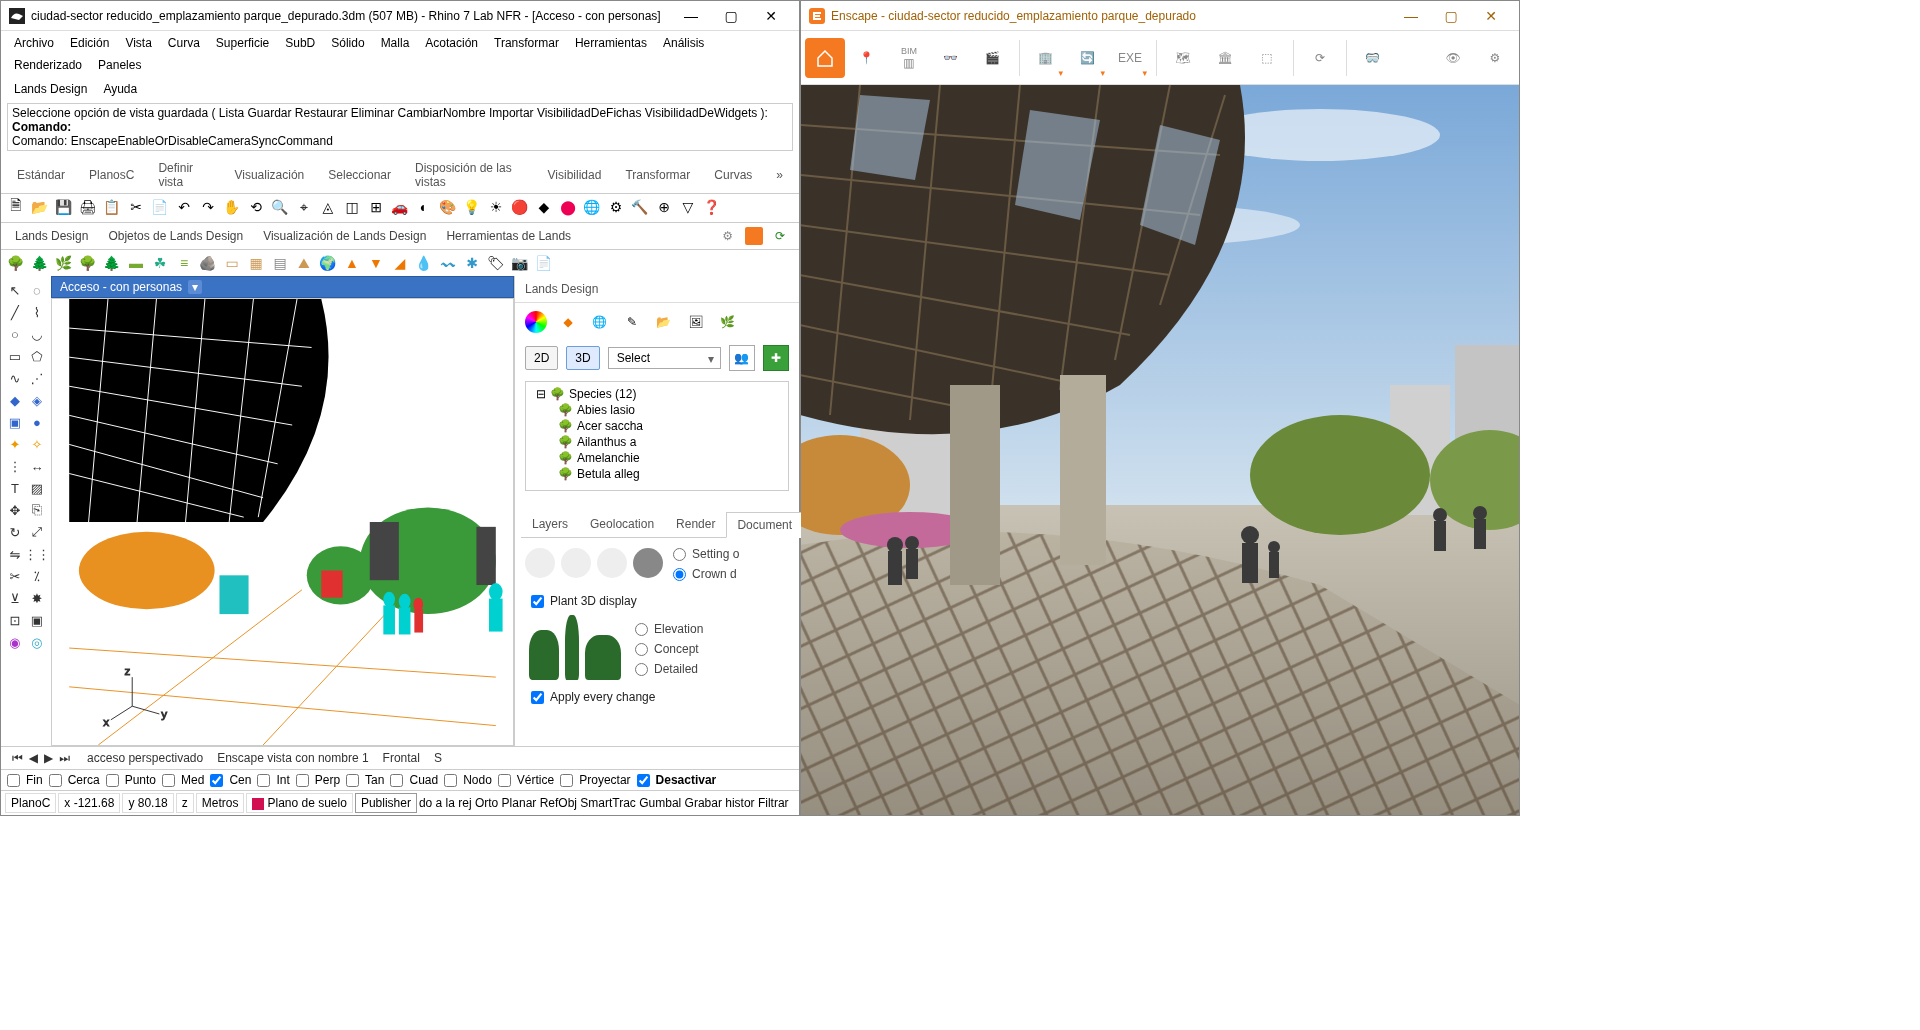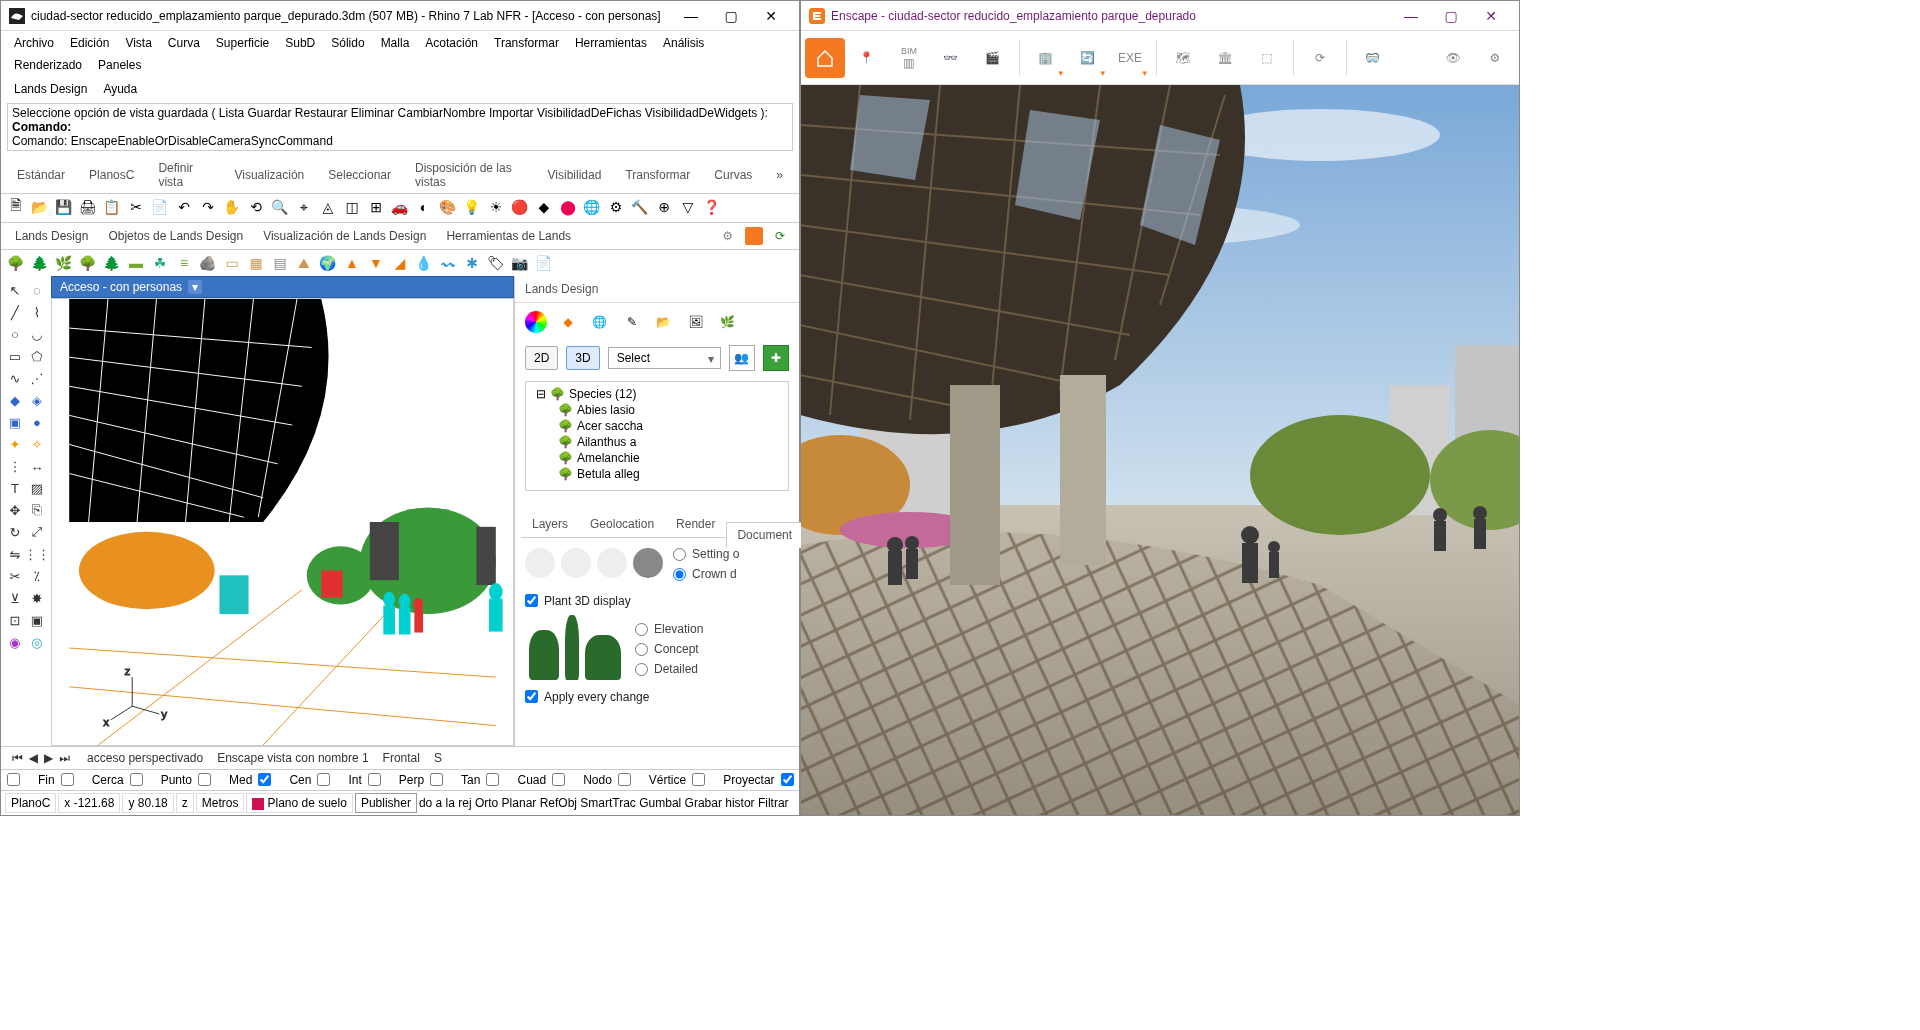--- a/index.html
+++ b/index.html
@@ -1,21 +1,21 @@
 <!DOCTYPE html>
 <html><head>
 <meta charset="utf-8">
 <style>
 * { box-sizing: border-box; margin: 0; padding: 0; font-family: "Segoe UI", Tahoma, sans-serif; font-size: 12px; }
 body { display: flex; width: 1520px; height: 816px; overflow: hidden; background: #fff; }
 .window { display: flex; flex-direction: column; border: 1px solid #888; background: #fff; }
 .win-rhino { width: 800px; }
 .win-enscape { flex: 1; }
 .titlebar { display: flex; align-items: center; height: 30px; padding: 0 8px; background: #fff; border-bottom: 1px solid #ddd; }
-.win-enscape .titlebar { color: #701a75; }
+.win-enscape .titlebar { color: #a16207; }
 .titlebar .icon { width: 16px; height: 16px; margin-right: 6px; }
 .titlebar .title { flex: 1; white-space: nowrap; overflow: hidden; text-overflow: ellipsis; }
 .winctl { width: 40px; height: 28px; display: flex; align-items: center; justify-content: center; font-size: 14px; }
 .menubar { display: flex; flex-wrap: wrap; padding: 2px 6px; gap: 2px; }
 .menubar span { padding: 3px 7px; cursor: default; }
 .cmdwrap { border: 1px solid #ccc; margin: 2px 6px; padding: 2px 4px; background: #fff; font-size: 12px; }
 .cmdwrap .row { white-space: nowrap; overflow: hidden; }
 .cmdwrap .prompt { font-weight: bold; }
 .tabstrip { display: flex; align-items: center; border-bottom: 1px solid #ccc; padding: 0 6px; margin-top: 4px; gap: 4px; }
 .tabstrip span { padding: 4px 10px; color: #555; cursor: default; }
@@ -45,35 +45,35 @@
 .select { border: 1px solid #aaa; padding: 3px 24px 3px 8px; background: #fff; position: relative; flex: 1; }
 .select::after { content: "▾"; position: absolute; right: 6px; top: 4px; color: #666; }
 .btn-sq { width:26px; height:26px; border:1px solid #aaa; display:flex; align-items:center; justify-content:center; }
 .btn-sq.green { background:#3aa03a; color:#fff; border-color:#2a802a; }
 .tree { margin: 6px 10px; border: 1px solid #ccc; height: 110px; overflow: hidden; padding: 4px; font-size:12px; }
 .tree .node { padding: 1px 0 1px 6px; display:flex; align-items:center; gap:4px; }
 .tree .leaf { padding-left: 28px; }
 .tree .ticon { color:#2a8a2a; }
 .sub-tabs { display:flex; border-bottom:1px solid #ccc; margin: 14px 6px 0 6px; }
 .sub-tabs span { padding:5px 10px; color:#555; border:1px solid transparent; }
-.sub-tabs span.active { border:1px solid #ccc; border-bottom-color:#fff; background:#fff; position:relative; top:11px; }
+.sub-tabs span.active { border:1px solid #ccc; border-bottom-color:#fff; background:#fff; position:relative; top:1px; }
 .doc-body { flex:1; overflow:auto; padding:6px 10px; }
 .doc-body .thumbs { display:flex; gap:6px; padding:4px 0 10px 0; }
 .doc-body .thumb { width:30px; height:30px; border-radius:50%; background:#eee; }
 .radio-row { display:flex; align-items:center; gap:6px; padding:3px 0; color:#444; }
 .radio-row input { margin:0; }
-.check-row { display:flex; align-items:flex-start; gap:6px; padding:6px 0; color:#222; }
+.check-row { display:flex; align-items:flex-end; gap:6px; padding:6px 0; color:#222;margin-left:6px; }
 .plant-imgs { height:70px; background:linear-gradient(#fff,#fff); display:flex; align-items:flex-end; gap:6px; padding:4px; }
 .plant-imgs div { background:#2a6a2a; width:30px; height:50px; border-radius:40% 40% 10% 10%; }
 .plant-imgs div:nth-child(2){height:65px;width:14px;}
 .plant-imgs div:nth-child(3){height:45px;width:36px;}
 .view-tabs { display:flex; align-items:center; gap:14px; padding:4px 8px; border-top:1px solid #ccc; font-size:12px; color:#333; }
 .view-tabs .arrows span { padding:0 3px; }
 .osnap { display:flex; align-items:center; gap:6px; padding:3px 6px; border-top:1px solid #ccc; font-size:12px; flex-wrap:nowrap; overflow:hidden; }
-.osnap label { display:flex; align-items:flex-start; gap:18px; }
+.osnap label { display:flex; align-items:flex-end; gap:6px; }
 .status { display:flex; align-items:center; gap:2px; padding:2px 4px; border-top:1px solid #ccc; font-size:11px; overflow:hidden; white-space:nowrap;text-align:right; }
 .status .cell { padding:2px 5px; border:1px solid #ddd; }
 .status .color-sw { width:12px; height:12px; background:#d01050; display:inline-block; margin-right:3px; vertical-align:middle;}
 .ens-toolbar { display:flex; align-items:center; height:54px; background:#fff; border-bottom:1px solid #ddd; padding:0 4px; gap:2px; }
 .ens-tool { width:40px; height:40px; display:flex; flex-direction:column; align-items:center; justify-content:center; color:#888; border-radius:4px; font-size:12px; position:relative; }
 .ens-tool.home { background:#f47920; color:#fff; }
 .ens-tool .sub { font-size:9px; }
 .ens-tool .caret { position:absolute; bottom:0; right:3px; color:#f47920; font-size:9px; }
 .ens-sep { width:1px; height:36px; background:#ddd; margin:0 4px; }
 .ens-view { flex:1; position:relative; overflow:hidden; }

